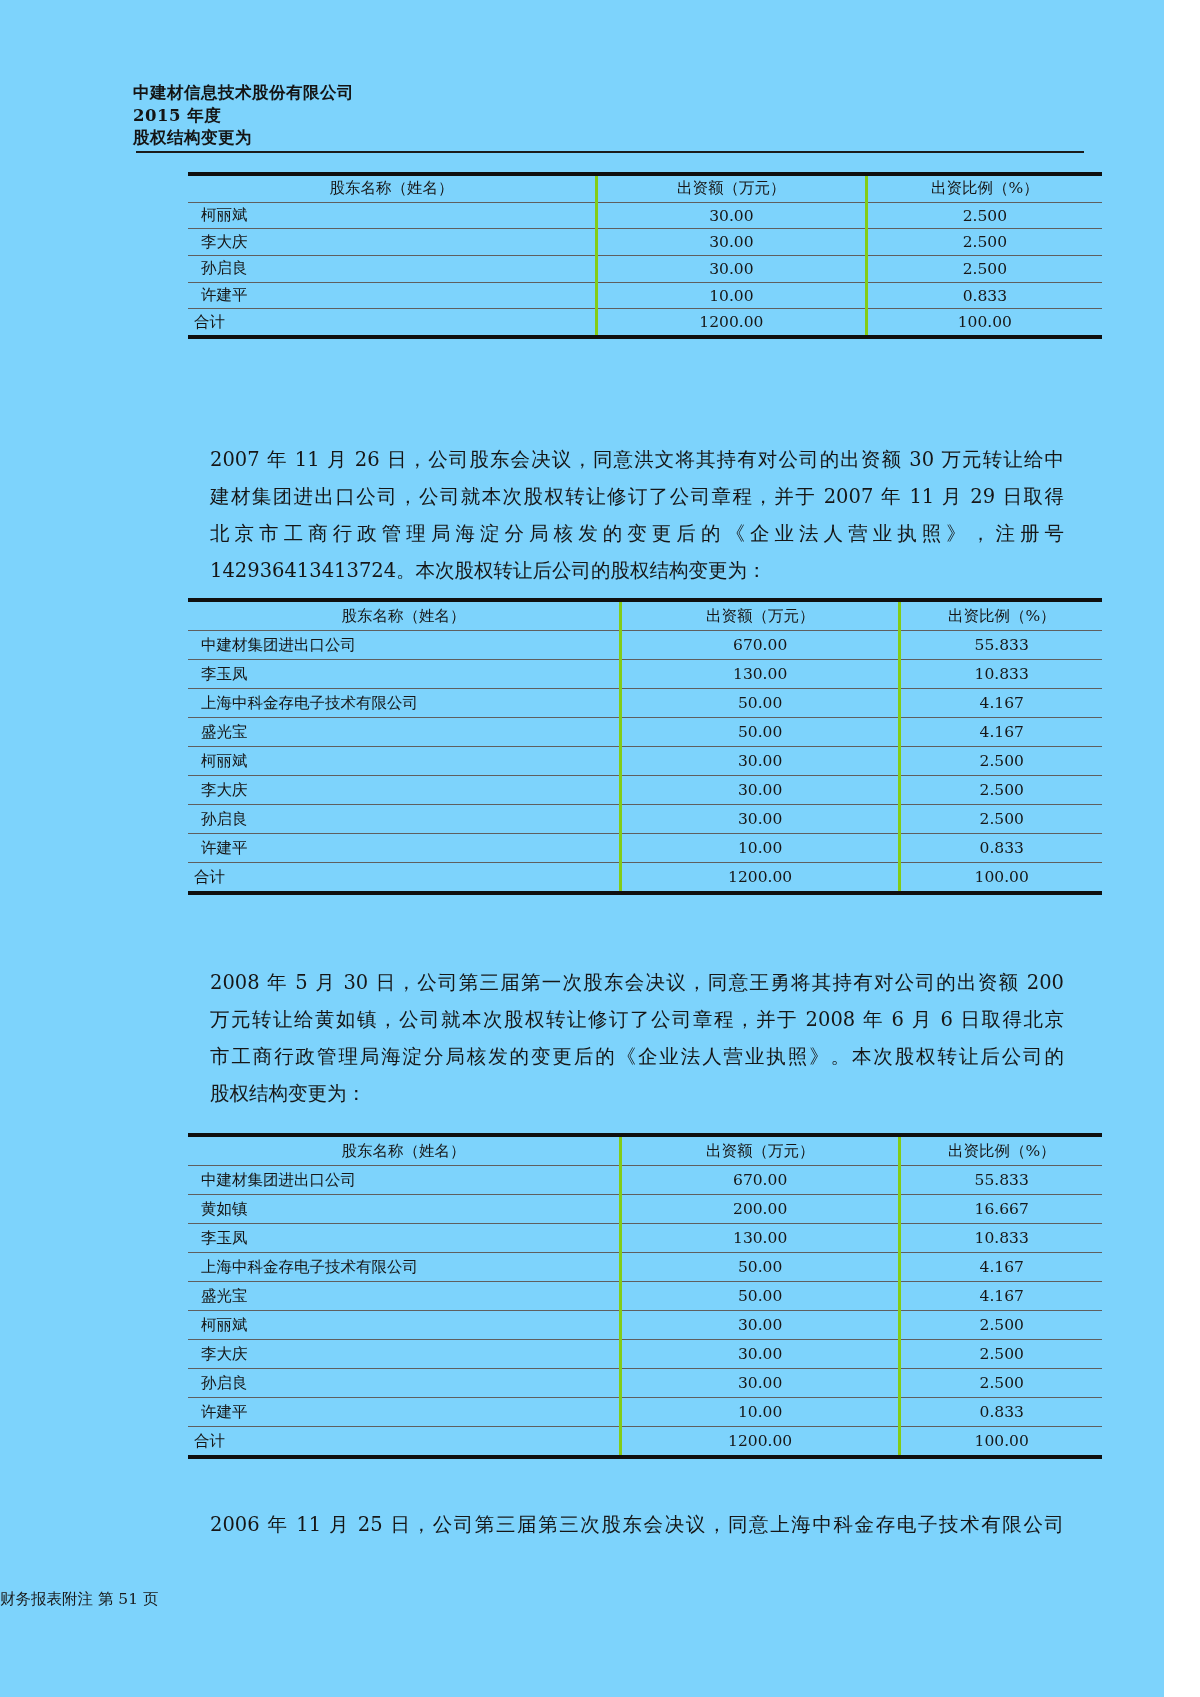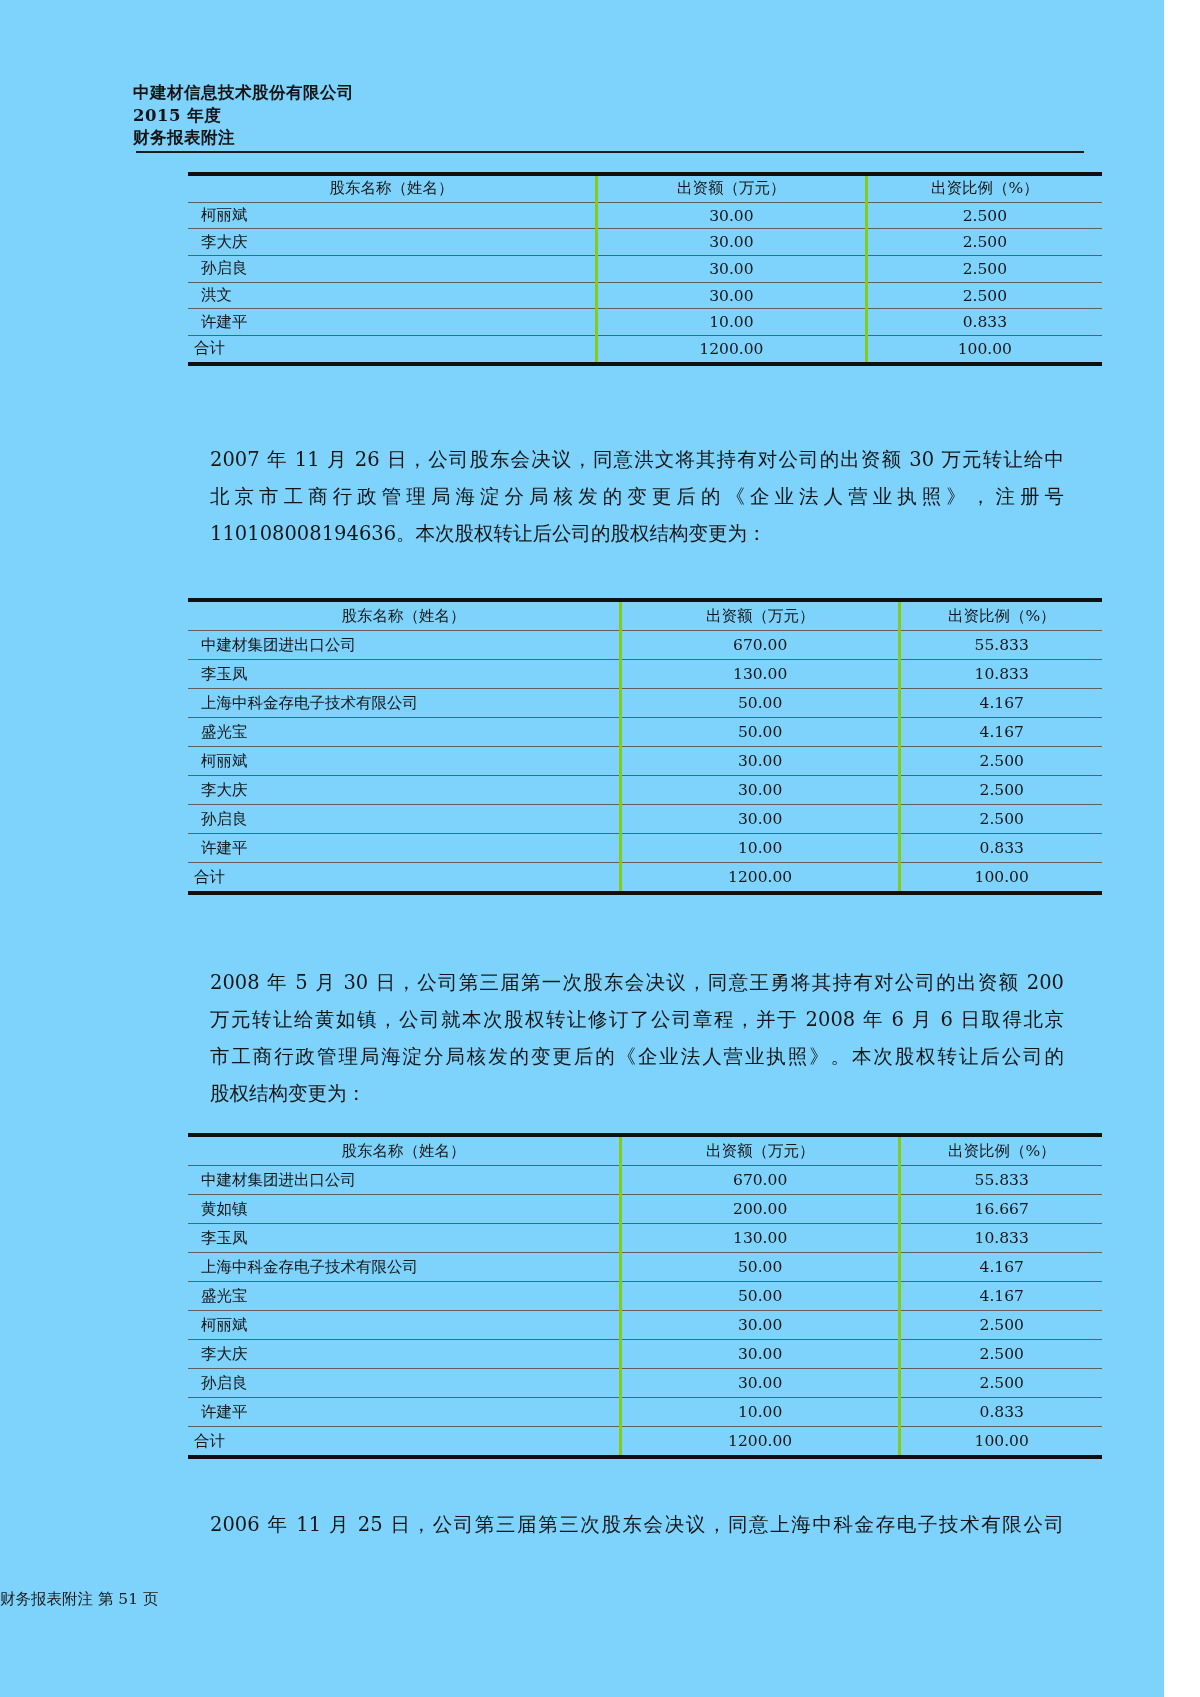--- a/index.html
+++ b/index.html
@@ -48,21 +48,21 @@
     font-size:15.5px; color:#1a1a1a;margin-top:24px; }
 </style>
 </head>
 <body>
 
 <div class="page">
 
   <div class="doc-header">
     <div>中建材信息技术股份有限公司</div>
     <div>2015 年度</div>
-    <div>财务报表附注</div>
+    <div>股权结构变更为</div>
   </div>
   <div class="header-rule"></div>
 
   <div class="tbl t1">
     <table>
       <colgroup>
           <col class="w0">
           <col class="w1">
           <col class="w2">
         </colgroup>
@@ -83,42 +83,38 @@
             <td class="c0">李大庆</td>
             <td class="c1">30.00</td>
             <td class="c2">2.500</td>
           </tr>
           <tr>
             <td class="c0">孙启良</td>
             <td class="c1">30.00</td>
             <td class="c2">2.500</td>
           </tr>
           <tr>
-            <td class="c0">洪文</td>
-            <td class="c1">30.00</td>
-            <td class="c2">2.500</td>
-          </tr>
-          <tr>
             <td class="c0">许建平</td>
             <td class="c1">10.00</td>
             <td class="c2">0.833</td>
           </tr>
           <tr class="totalrow">
             <td class="c0">合计</td>
             <td class="c1">1200.00</td>
             <td class="c2">100.00</td>
           </tr>
         </tbody>
     </table>
   </div>
 
   <div class="para p1">
       <div class="para-line stretch">2007 年 11 月 26 日，公司股东会决议，同意洪文将其持有对公司的出资额 30 万元转让给中</div>
+      <div class="para-line stretch">建材集团进出口公司，公司就本次股权转让修订了公司章程，并于 2007 年 11 月 29 日取得</div>
       <div class="para-line stretch">北京市工商行政管理局海淀分局核发的变更后的《企业法人营业执照》，注册号</div>
-      <div class="para-line">110108008194636。本次股权转让后公司的股权结构变更为：</div>
+      <div class="para-line">142936413413724。本次股权转让后公司的股权结构变更为：</div>
     </div>
 
   <div class="tbl t2">
     <table>
       <colgroup>
           <col class="w0">
           <col class="w1">
           <col class="w2">
         </colgroup>
       <thead>

